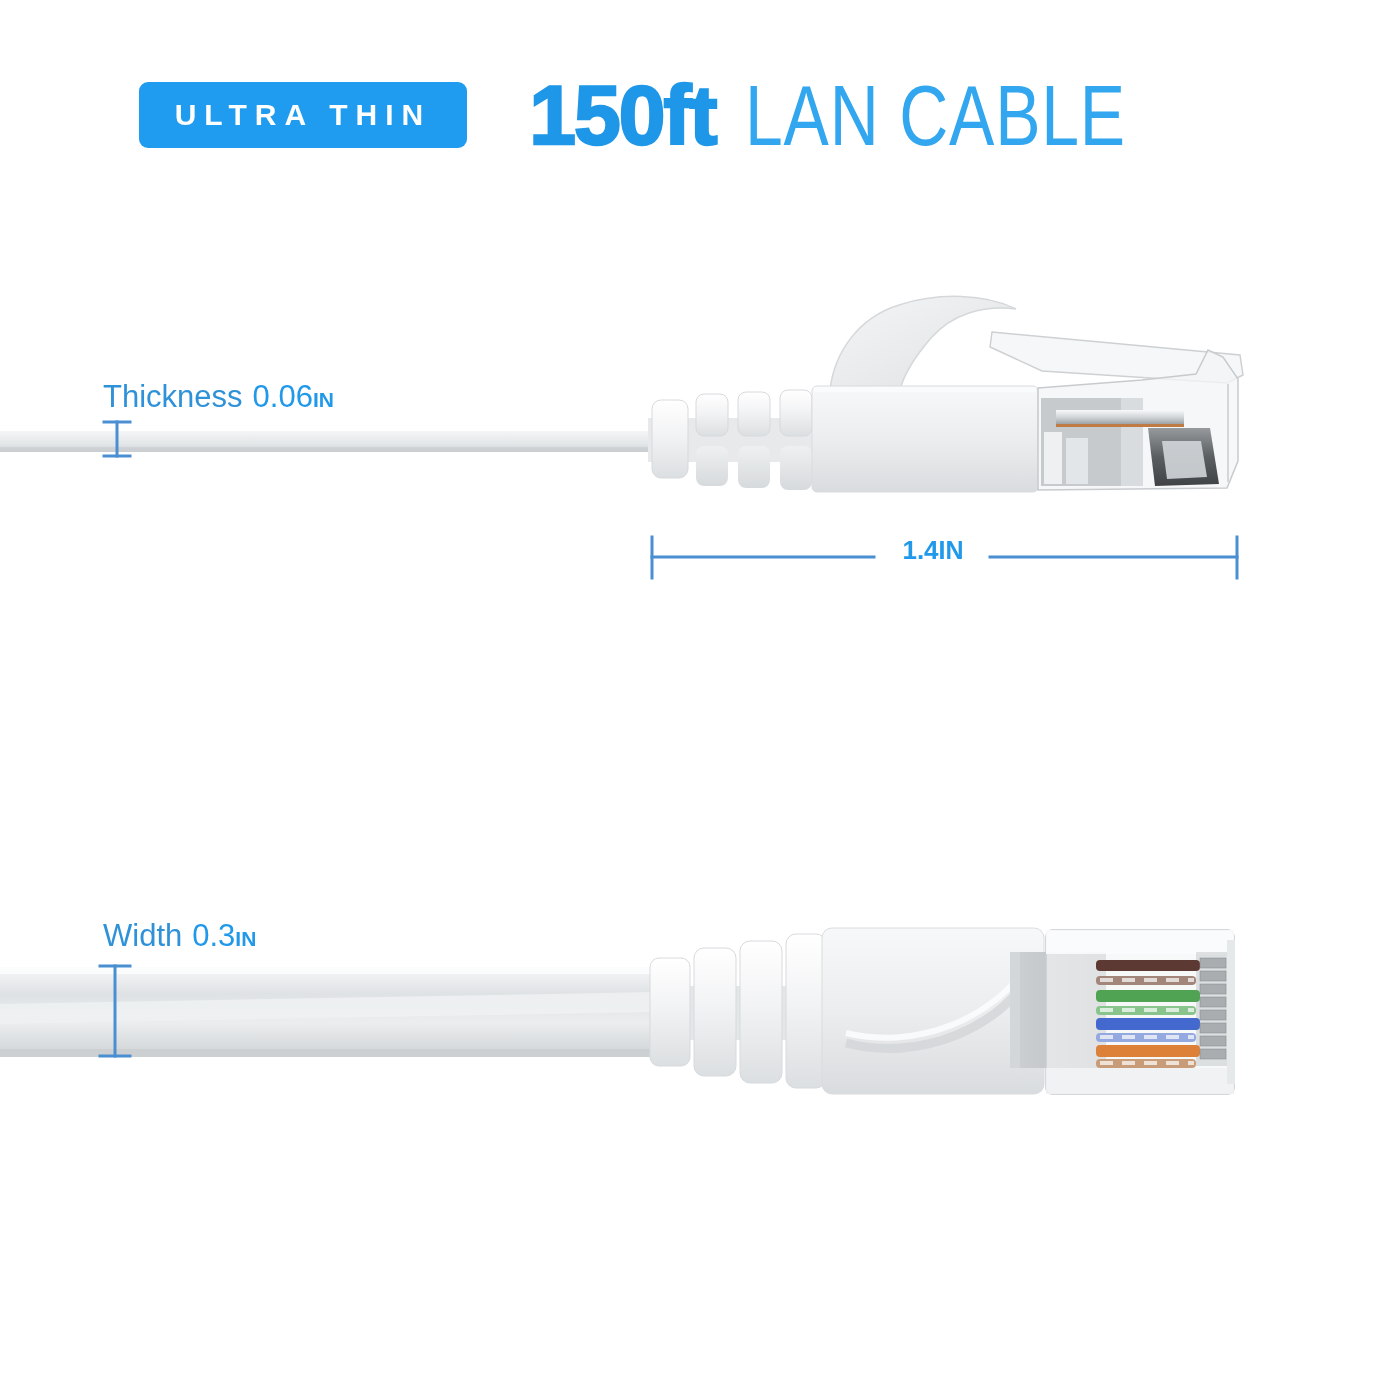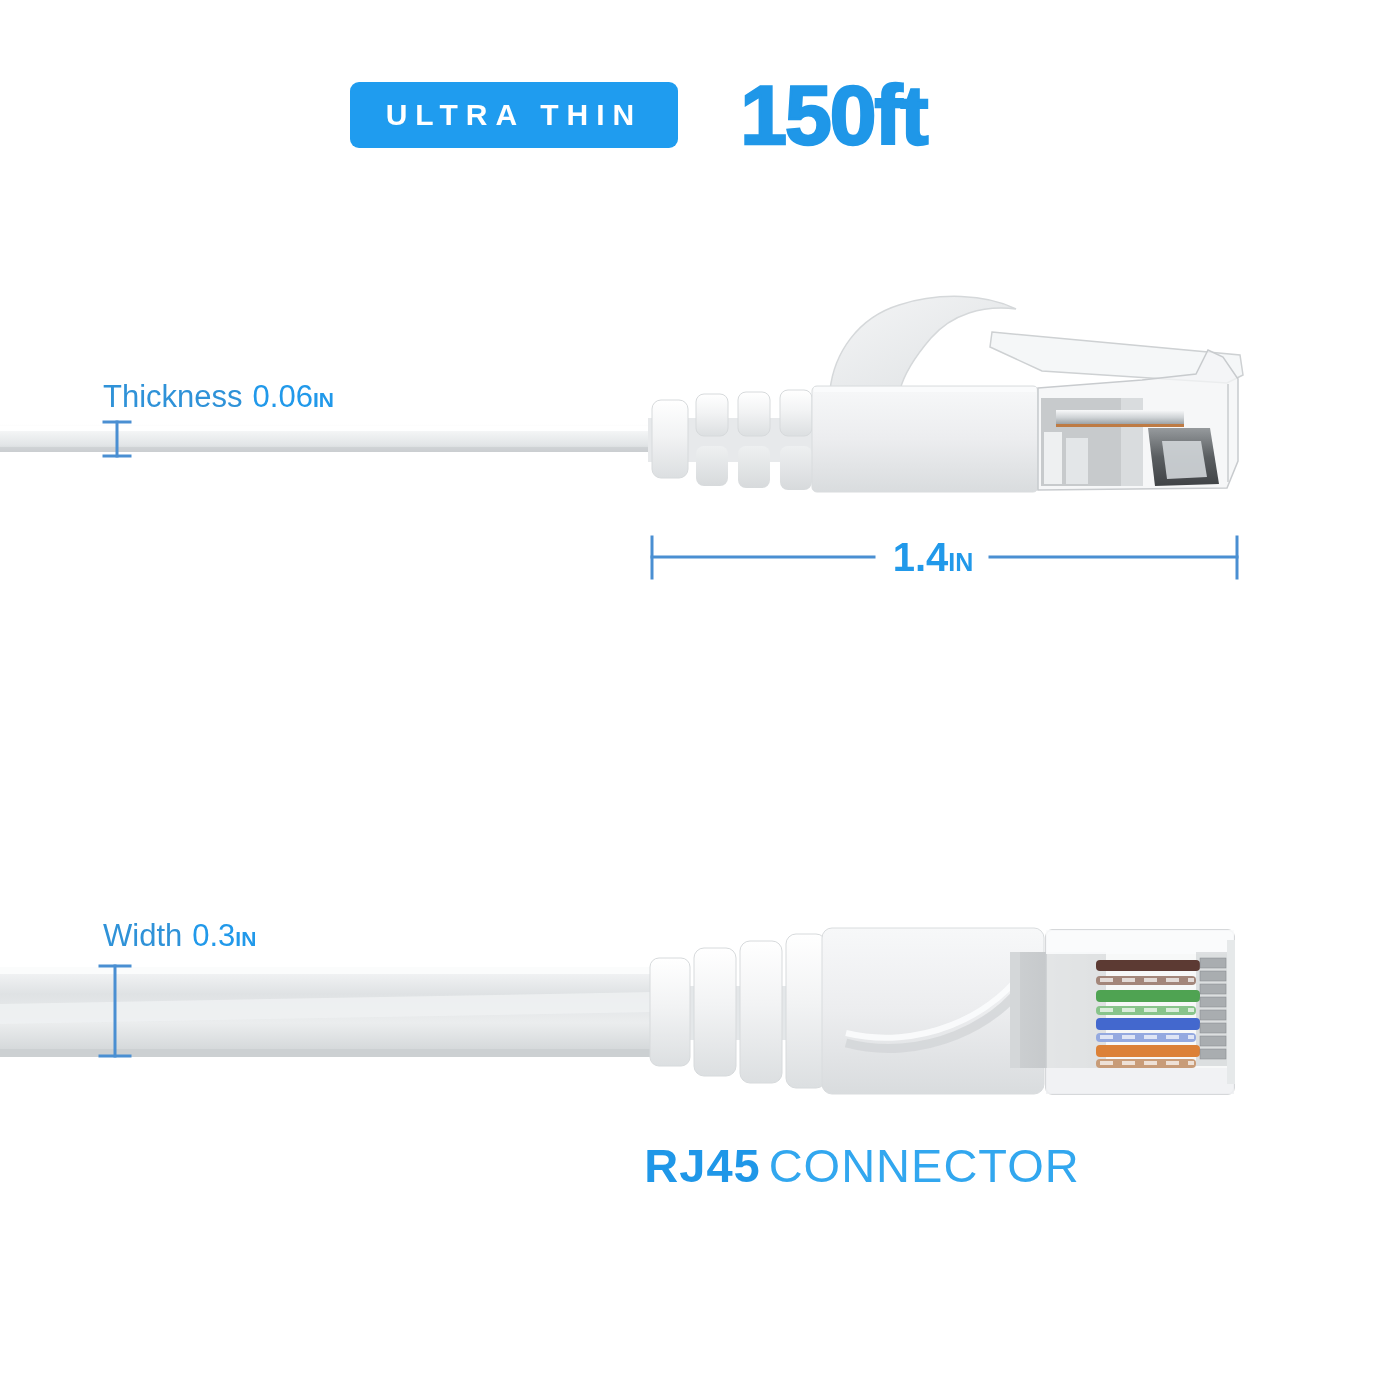--- a/index.html
+++ b/index.html
@@ -26,36 +26,39 @@
   .wire-blue{fill:var(--wire-blue,#4368CE);}
   .wire-blue-w{fill:#94A9E0;}
   .wire-orange{fill:var(--wire-orange,#DC8137);}
   .wire-orange-w{fill:#C89C78;}
 
   
   .ann{position:absolute;font-size:31px;color:var(--annotation-blue,#2F92D8);white-space:nowrap;line-height:1;}
   .ann-value{font-weight:normal;color:var(--annotation-value-blue,#2199EA);margin-left:10px;}
   .ann-unit{font-weight:bold;color:var(--annotation-value-blue,#2199EA);font-size:21px;}
   .measure-text{position:absolute;text-align:center;white-space:nowrap;line-height:1;}
-  .mv{font-size:40px;font-weight:bold;color:var(--annotation-value-blue,#2199EA);}
+  .mv{font-size:26px;font-weight:bold;color:var(--annotation-value-blue,#2199EA);}
   .mu{font-size:25px;font-weight:bold;color:var(--annotation-value-blue,#2199EA);}
   .rj45{position:absolute;text-align:center;font-size:47px;letter-spacing:1px;line-height:1;white-space:nowrap;}
   .rj-name{font-weight:bold;color:var(--header-value-blue,#1F97E8);}
   .rj-word{color:var(--header-title-blue,#32A7EF);margin-left:8px;}
 </style>
 </head>
 <body>
 
 <div class="canvas">
 
   <header class="header">
     <div class="badge">
       <span>ULTRA THIN</span>
     </div>
     <div class="h-length">150ft</div>
+    <div class="h-title-wrap">
+      <span class="h-title">LAN CABLE</span>
+    </div>
   </header>
 
   <svg class="fig" viewBox="0 0 1400 1400">
     <defs>
       <linearGradient id="gCableSide" x1="0" y1="0" x2="0" y2="1">
         <stop offset="0" stop-color="#ffffff"></stop>
           <stop offset="0.35" stop-color="#f0f2f3"></stop>
         <stop offset="0.75" stop-color="#e2e5e7"></stop>
           <stop offset="1" stop-color="#cdd1d3"></stop>
       </linearGradient>
@@ -229,17 +232,14 @@
   </div>
 
   <div class="measure-text" style="left:855px; top:537px; width:156px;">
     <span class="mv">1.4</span><span class="mu">IN</span>
   </div>
 
   <div class="ann" style="left:103px; top:920px;">
     <span>Width</span><span class="ann-value">0.3</span><span class="ann-unit">IN</span>
   </div>
 
-  <div class="rj45" style="left:562px; top:1142px; width:600px;">
-    <span class="rj-name">RJ45</span><span class="rj-word">CONNECTOR</span>
-  </div>
 
 </div>
 
 </body></html>

